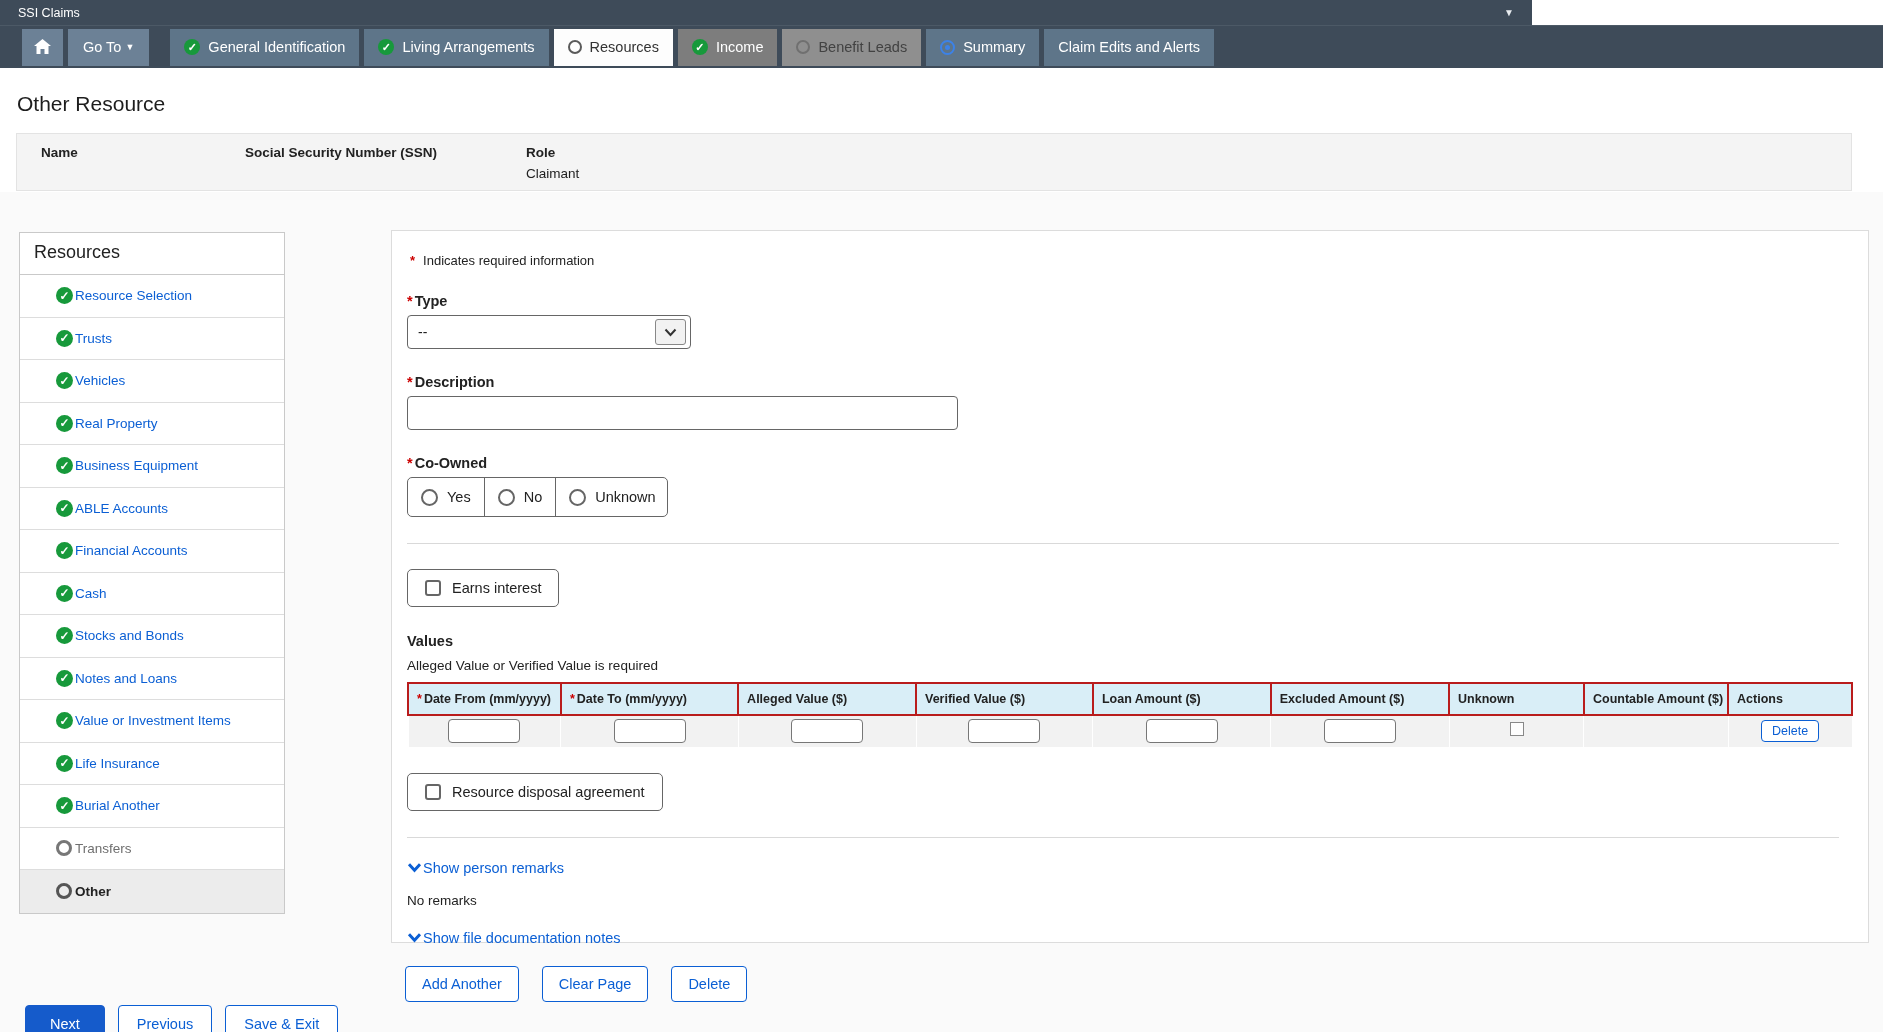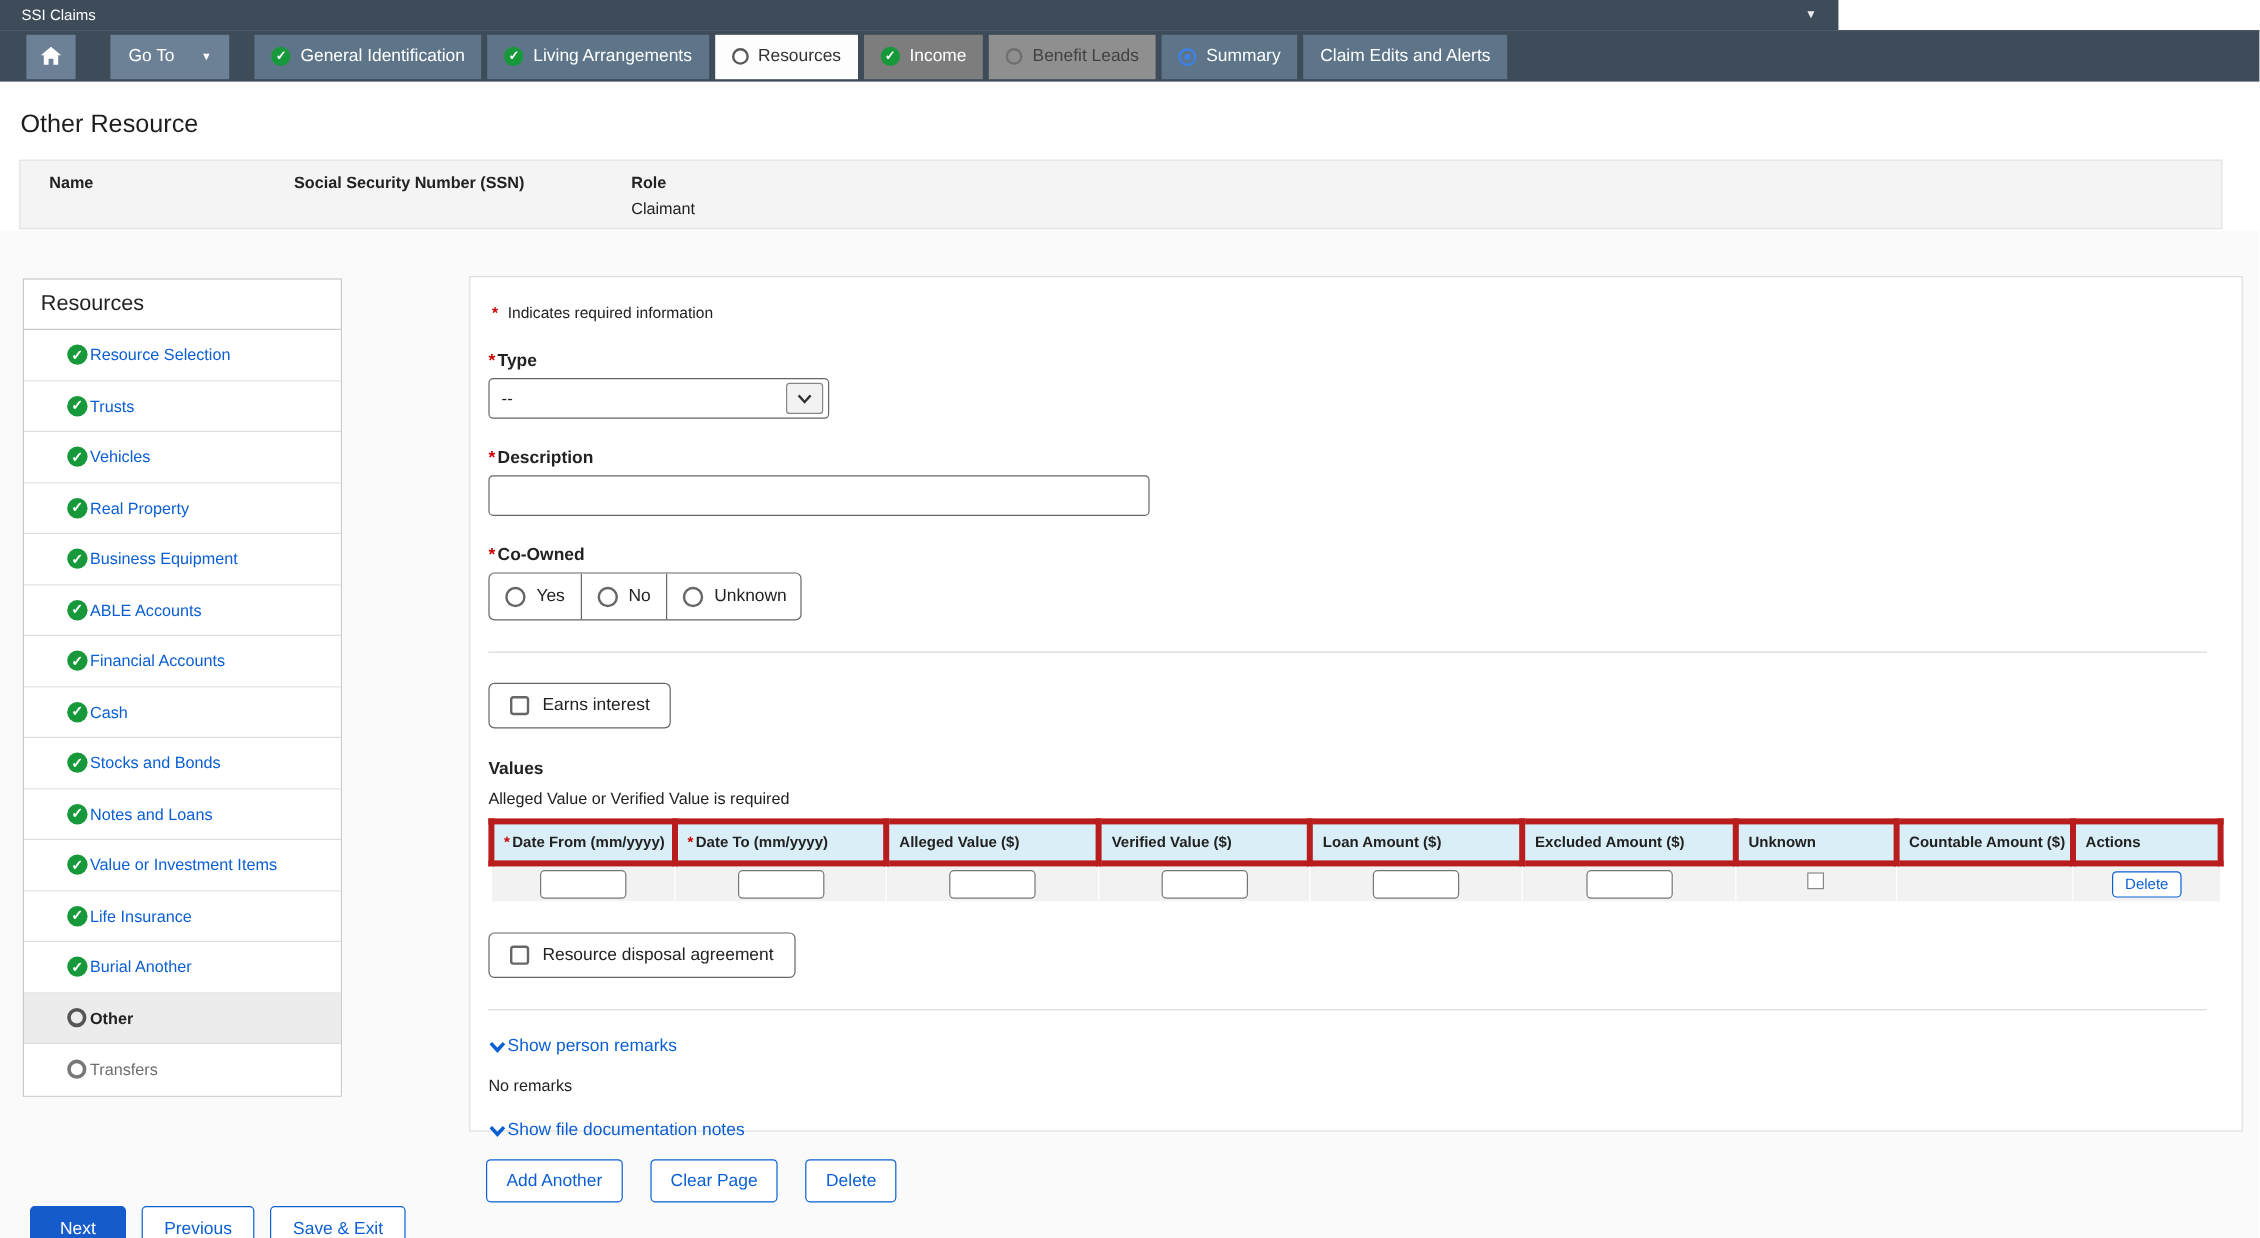--- a/index.html
+++ b/index.html
@@ -23,21 +23,21 @@
     position: absolute; top: 25px; left: 0; width: 1883px; height: 43px;
     background: #3e4b59; border-top: 1px solid #4c5966;
     display: flex; align-items: center; gap: 5px; padding-left: 22px;
   }
   .nav-btn {
     height: 37px; display: flex; align-items: center; gap: 8px;
     padding: 0 14px; color: #fff; font-size: 14.5px;
     background: #5e7589; cursor: pointer; white-space: nowrap;
   }
   .nav-home { background: #6c8196; width: 41px; justify-content: center; padding: 0; }
-  .nav-goto { background: #6c8196; padding: 0 15px; gap: 22px; margin-right: 16px; margin-left: 24px; }
+  .nav-goto { background: #6c8196; padding: 0 15px; gap: 4px; margin-right: 16px; }
   .nav-goto .caret { font-size: 9px; }
   .tab-active { background: #fdfdfd; color: #333; }
   .tab-gray { background: #7d7d7d; }
   .tab-disabled { background: #8f8f8f; color: #424242; cursor: default; }
   
   .check-icon {
     width: 16px; height: 16px; border-radius: 50%; background: #17993b;
     color: #fff; font-size: 11px; font-weight: bold; line-height: 1;
     display: flex; align-items: center; justify-content: center; flex: none;
   }
@@ -116,21 +116,21 @@
     border: 1px solid #666; border-radius: 5px;
     display: flex; align-items: center; gap: 11px; padding: 0 17px;
     font-size: 14.5px; cursor: pointer;
   }
   .cb { width: 16px; height: 16px; border: 2px solid #666; border-radius: 3px; flex: none; background: #fff; }
   .values-title { font-weight: bold; font-size: 14.5px; margin-top: 26px; }
   .values-note { font-size: 13.5px; margin-top: 9px; }
   table.values { margin-top: 9px; width: 1446px; border-collapse: collapse; border: 1px solid #c9c9c9; }
   table.values th {
     background: #d9eef7; font-size: 12.5px; text-align: left;
-    padding: 8px 4px 8px 8px; border: 5px solid #b91c1c; font-weight: bold; white-space: nowrap;
+    padding: 8px 4px 8px 8px; border: 2px solid #b91c1c; font-weight: bold; white-space: nowrap;
   }
   table.values td { background: #f2f2f2; border: 1px solid #fff; height: 32px; text-align: center; }
   .cell-input { width: 72px; height: 24px; border: 1px solid #777; border-radius: 4px; }
   .cell-cb { width: 14px; height: 14px; border: 1px solid #888; background: #fdfdfd; display: inline-block; cursor: pointer; }
   .delete-btn {
     color: #0b5fd4; border: 1px solid #0b5fd4; background: #fff; border-radius: 4px;
     font-size: 12.5px; padding: 3px 10px; cursor: pointer; font-family: inherit;
   }
   .link-row {
     margin-top: 22px; display: flex; align-items: center; gap: 1px;
@@ -263,27 +263,27 @@
     <a class="label">Value or Investment Items</a>
   </div>
   <div class="side-item">
     <span class="check-icon">✓</span>
     <a class="label">Life Insurance</a>
   </div>
   <div class="side-item">
     <span class="check-icon">✓</span>
     <a class="label">Burial Another</a>
   </div>
+  <div class="side-item pending">
+    <span class="side-ring"></span>
+    <span class="label">Transfers</span>
+  </div>
   <div class="side-item current">
     <span class="side-ring"></span>
     <span class="label">Other</span>
-  </div>
-  <div class="side-item pending">
-    <span class="side-ring"></span>
-    <span class="label">Transfers</span>
   </div>
 </div>
 
 <div class="form-panel">
   <div class="req-note">
     <span class="ast">*</span><span>Indicates required information</span>
   </div>
 
   <div class="field-label">
     <span class="ast">*</span><span>Type</span>

